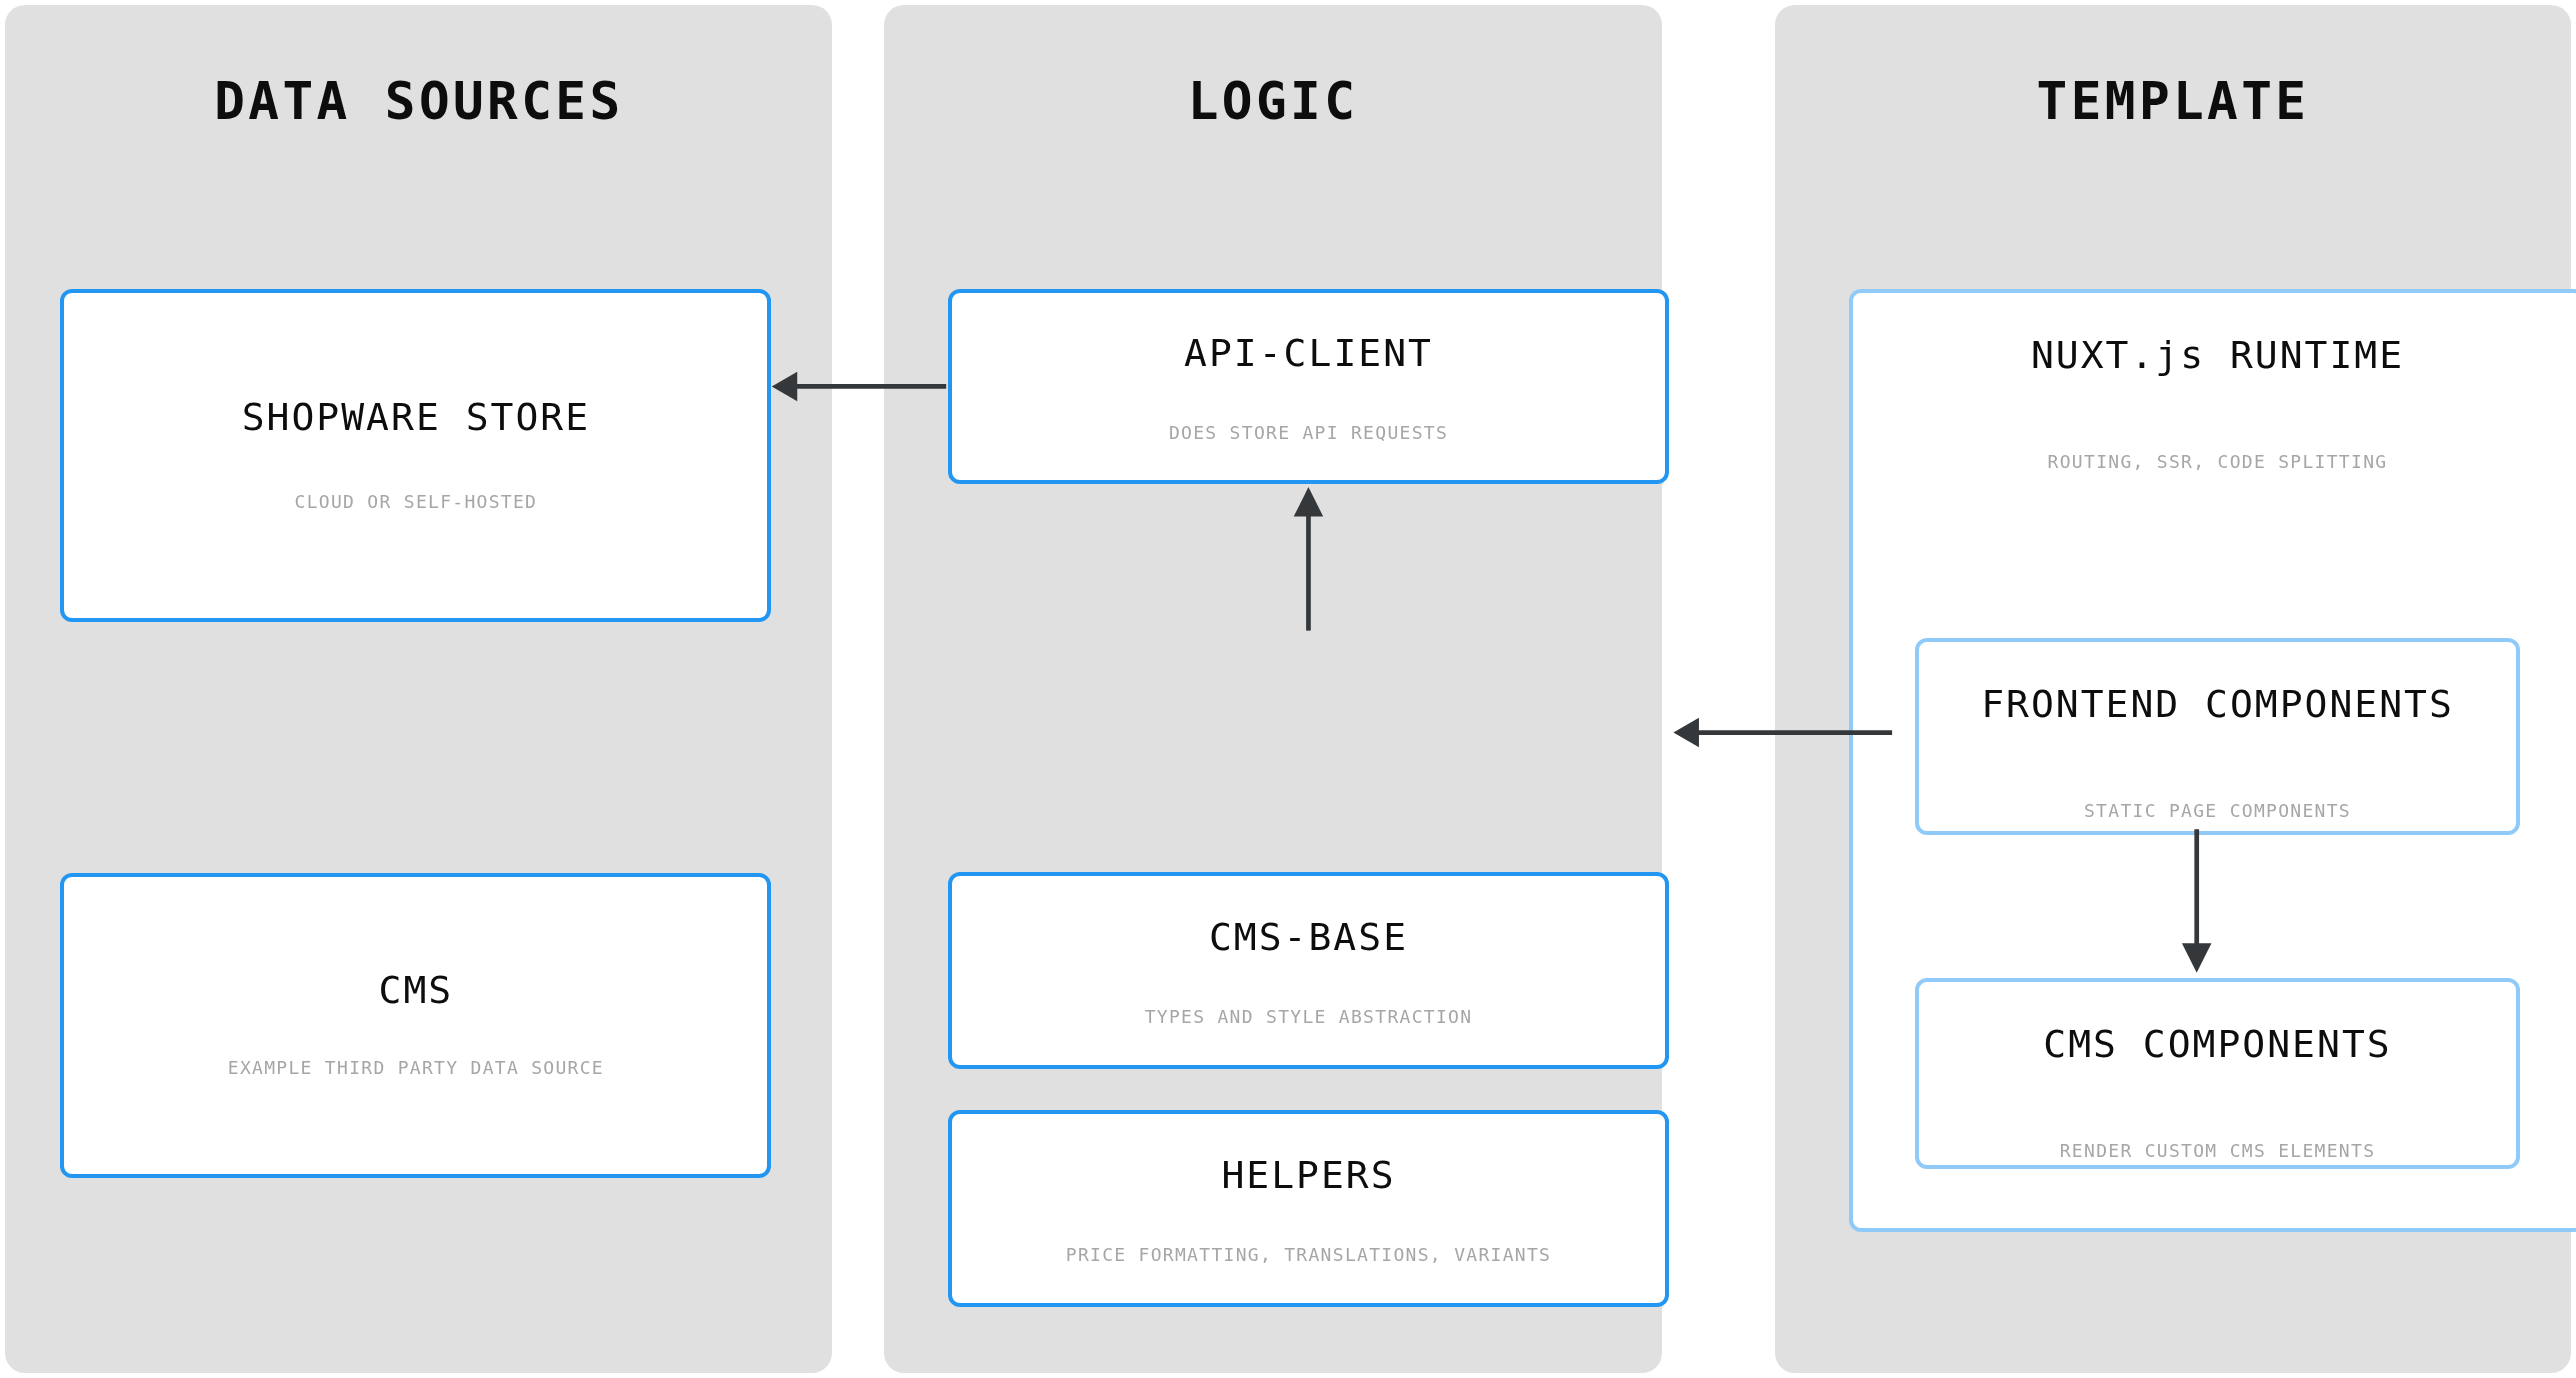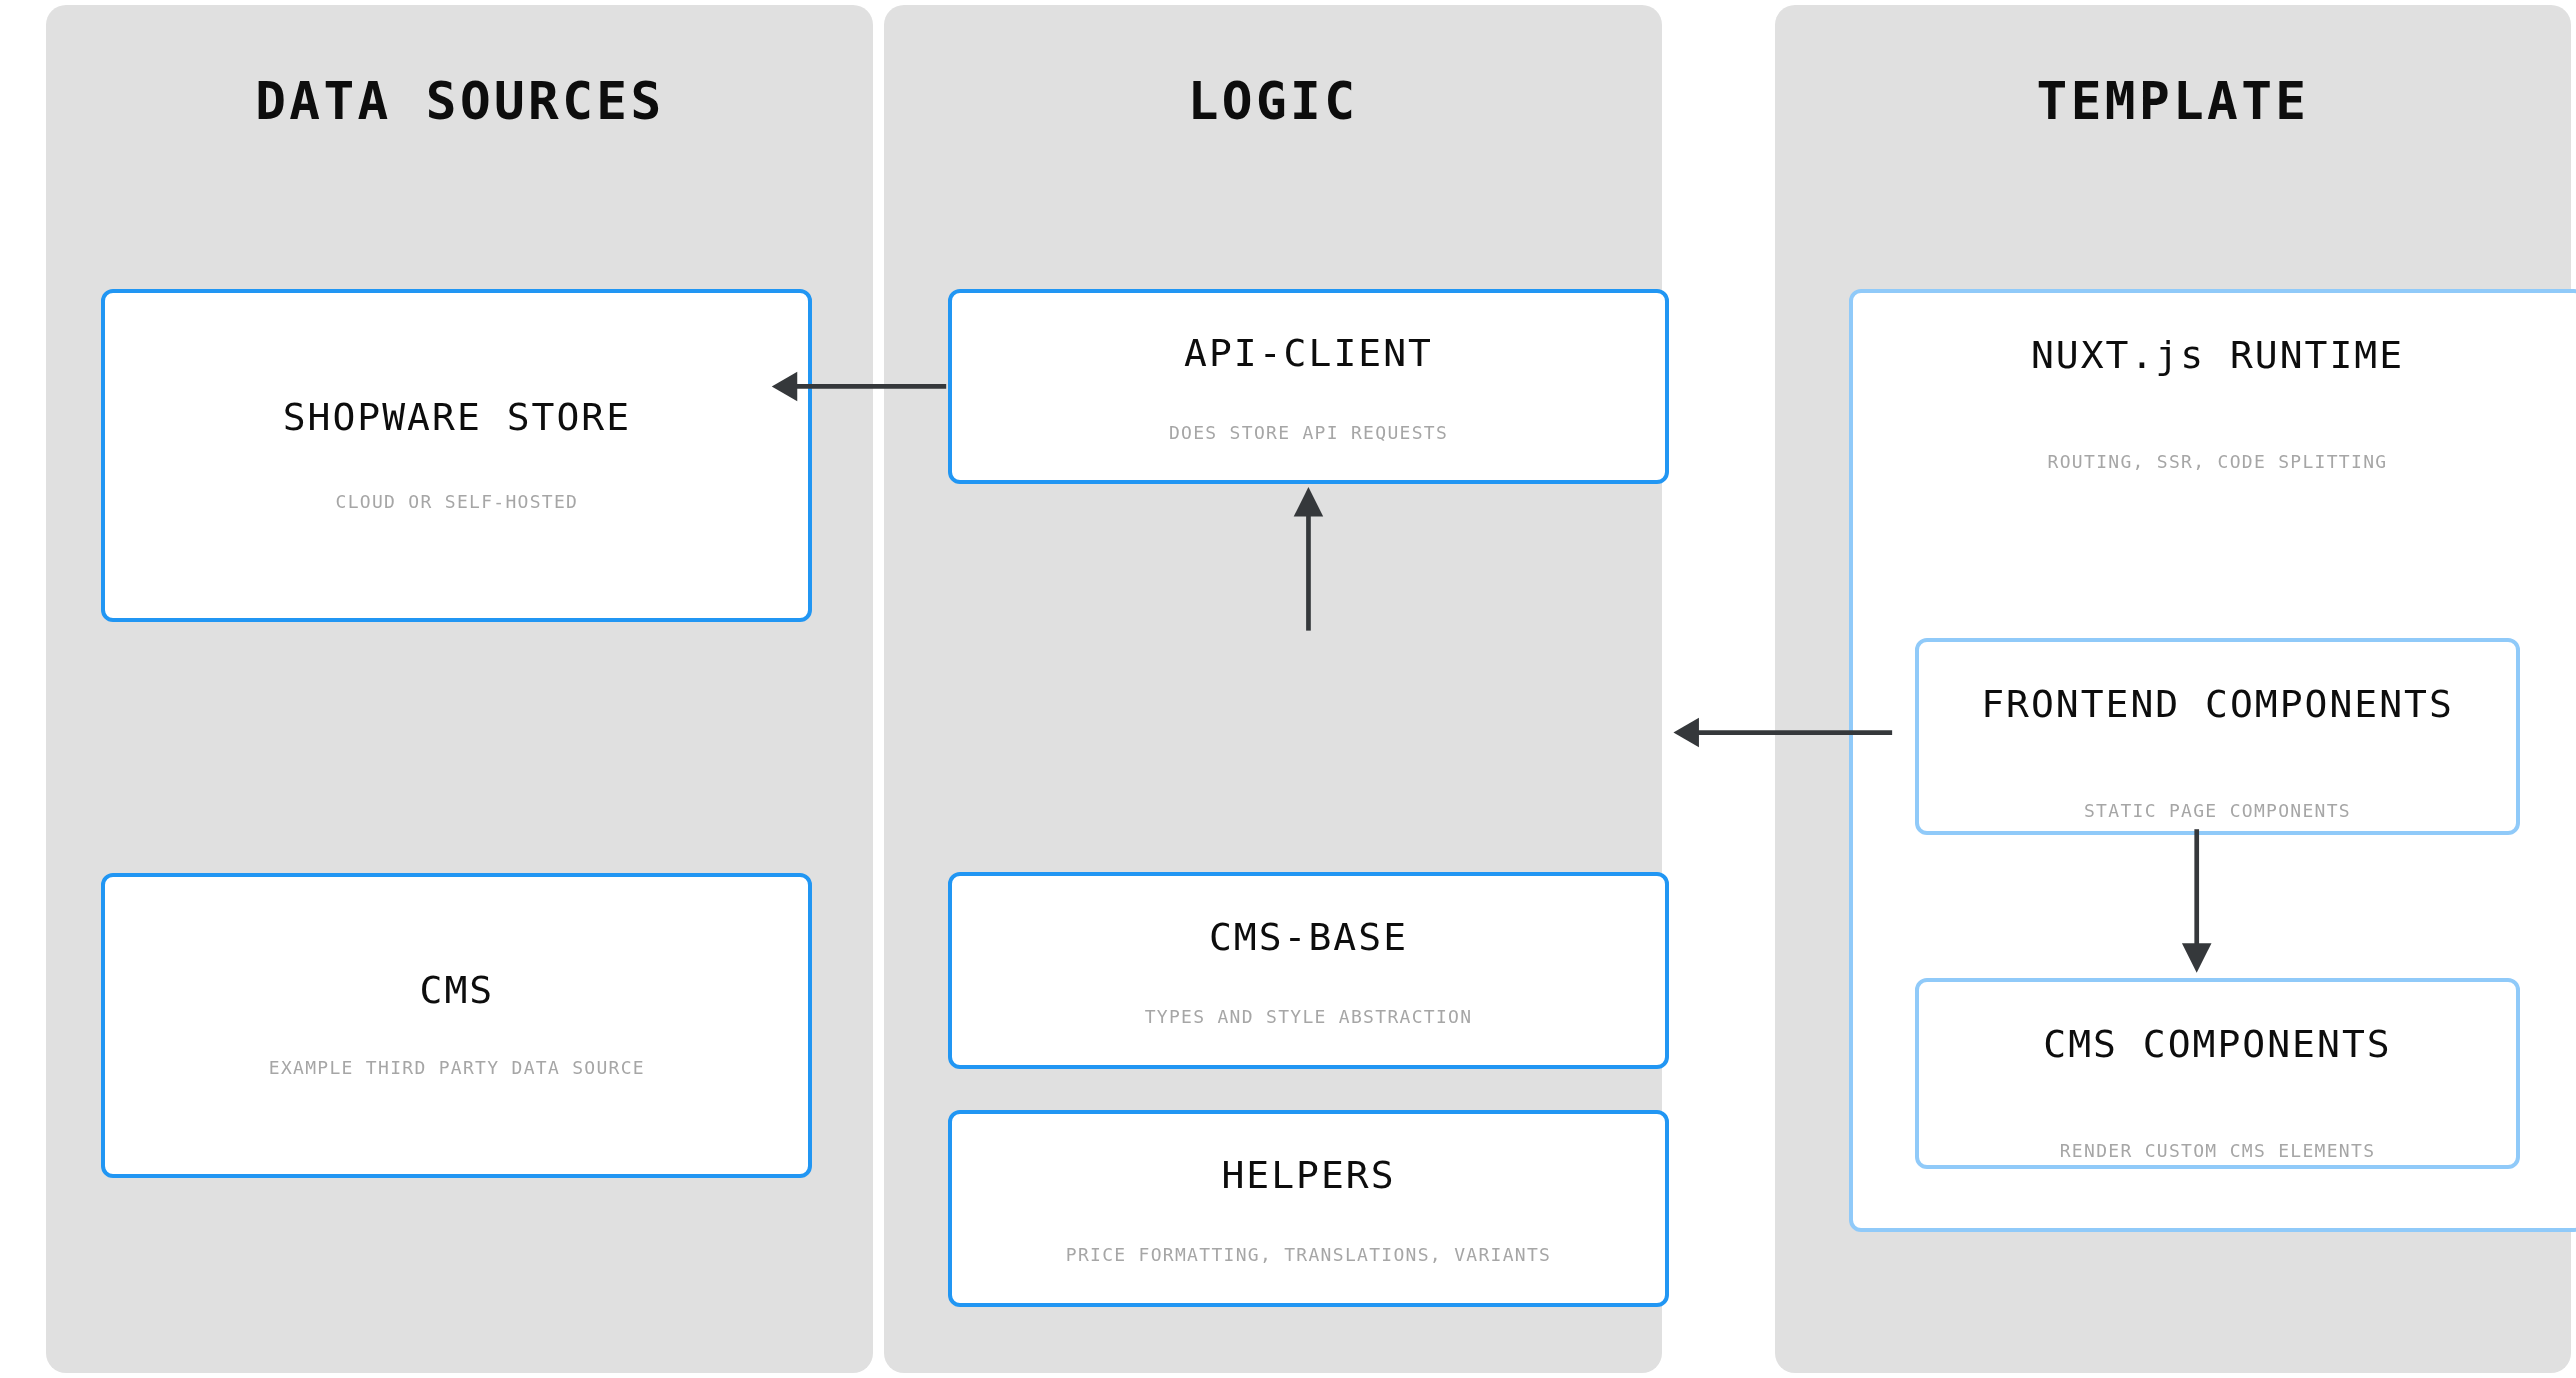--- a/index.html
+++ b/index.html
@@ -73,21 +73,21 @@
     pointer-events:none;
   }
   svg.arrows line{stroke:var(--arrow);stroke-width:7;}
   svg.arrows polygon{fill:var(--arrow);}
 </style>
 </head>
 <body>
 
 <div class="page">
 
-  <div class="panel" style="left:5.4px;width:827px;margin-left:41px;">
+  <div class="panel" style="left:5.4px;width:827px;">
     <div class="col-title">DATA SOURCES</div>
 
     <div class="box box-tall" style="left:55px;top:284px;width:711px;height:333px;">
       <div class="box-title">SHOPWARE STORE</div>
       <div class="box-sub">CLOUD OR SELF-HOSTED</div>
     </div>
 
     <div class="box box-tall" style="left:55px;top:868px;width:711px;height:305px;">
       <div class="box-title">CMS</div>
       <div class="box-sub">EXAMPLE THIRD PARTY DATA SOURCE</div>

